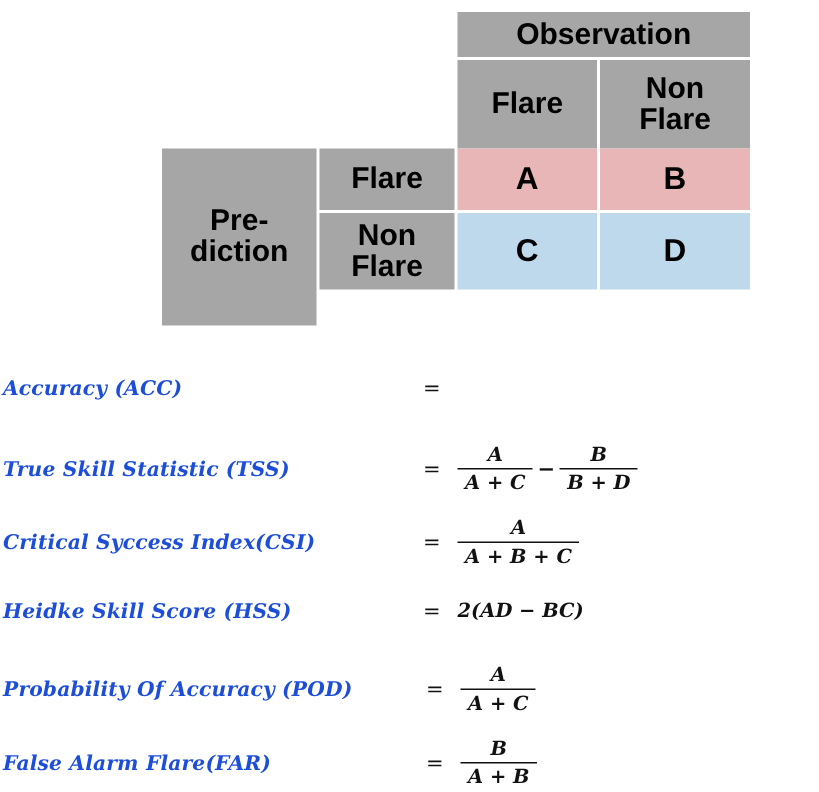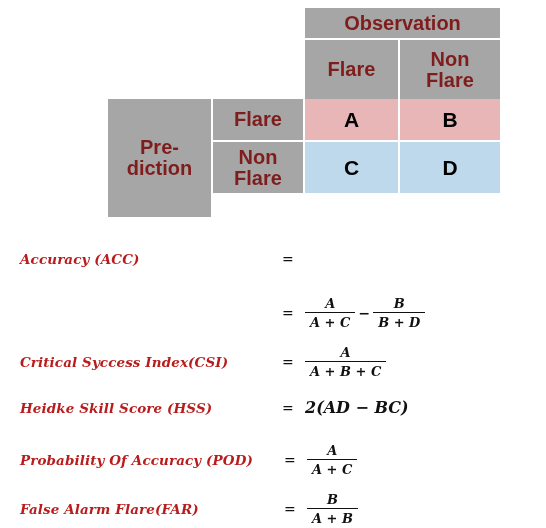--- a/index.html
+++ b/index.html
@@ -28,21 +28,21 @@
     position: absolute;
     box-sizing: border-box;
     display: flex;
     align-items: center;
     justify-content: center;
     text-align: center;
     line-height: 1.04;
   }
   .cell-grey {
     background: #a6a6a6;
-    color: #7f1d1d;
+    color: #000000;
     font-weight: 700;
     font-size: 20px;
   }
   .cell-pink {
     background: #e8b6b6;
     color: #000000;
     font-weight: 700;
     font-size: 21px;
   }
   .cell-blue {
@@ -75,26 +75,26 @@
   .formula-row {
     position: absolute;
     left: 0;
     width: 546px;
     height: 50px;
     display: flex;
     align-items: center;
   }
   .formula-label {
     position: absolute;
-    left: 20px;
+    left: 2px;
     font-family: "DejaVu Serif", serif;
     font-weight: 700;
     font-style: italic;
     font-size: 13.5px;
-    color: #b91c1c;
+    color: #1d4ed8;
     white-space: nowrap;
     letter-spacing: 0.1px;
   }
   .formula-eq {
     position: absolute;
     left: 282px;
     font-family: "DejaVu Serif", serif;
     font-size: 14px;
     color: #111111;
   }
@@ -138,21 +138,21 @@
   #row-tss { top: 62px; }
   #row-csi { top: 111px; }
   #row-hss { top: 157px; }
   #row-pod { top: 209px; }
   #row-far { top: 258px; }
 
   
   #row-pod .formula-eq, #row-far .formula-eq { left: 284px; }
   #row-pod .formula-expr, #row-far .formula-expr { left: 307px; }
   #row-hss .formula-expr { left: 300px; }
-  #row-hss .formula-expr .num { font-size: 16px; }
+  #row-hss .formula-expr .num { font-size: 13px; }
 </style>
 </head>
 <body>
 
 <div id="contingency-table">
 
   <div class="cell cell-grey" id="cell-observation">Observation</div>
 
   <div class="cell cell-grey" id="cell-obs-flare">Flare</div>
 
@@ -175,20 +175,21 @@
 </div>
 
 <div id="formula-list">
 
   <div class="formula-row" id="row-acc">
     <span class="formula-label">Accuracy (ACC)</span>
     <span class="formula-eq">=</span>
   </div>
 
   <div class="formula-row" id="row-tss">
+    <span class="formula-label">True Skill Statistic (TSS)</span>
     <span class="formula-eq">=</span>
     <span class="formula-expr">
       <span class="frac">
         <span class="num">A</span>
         <span class="den">A + C</span>
       </span>
       <span class="op-minus">−</span>
       <span class="frac">
         <span class="num">B</span>
         <span class="den">B + D</span>

